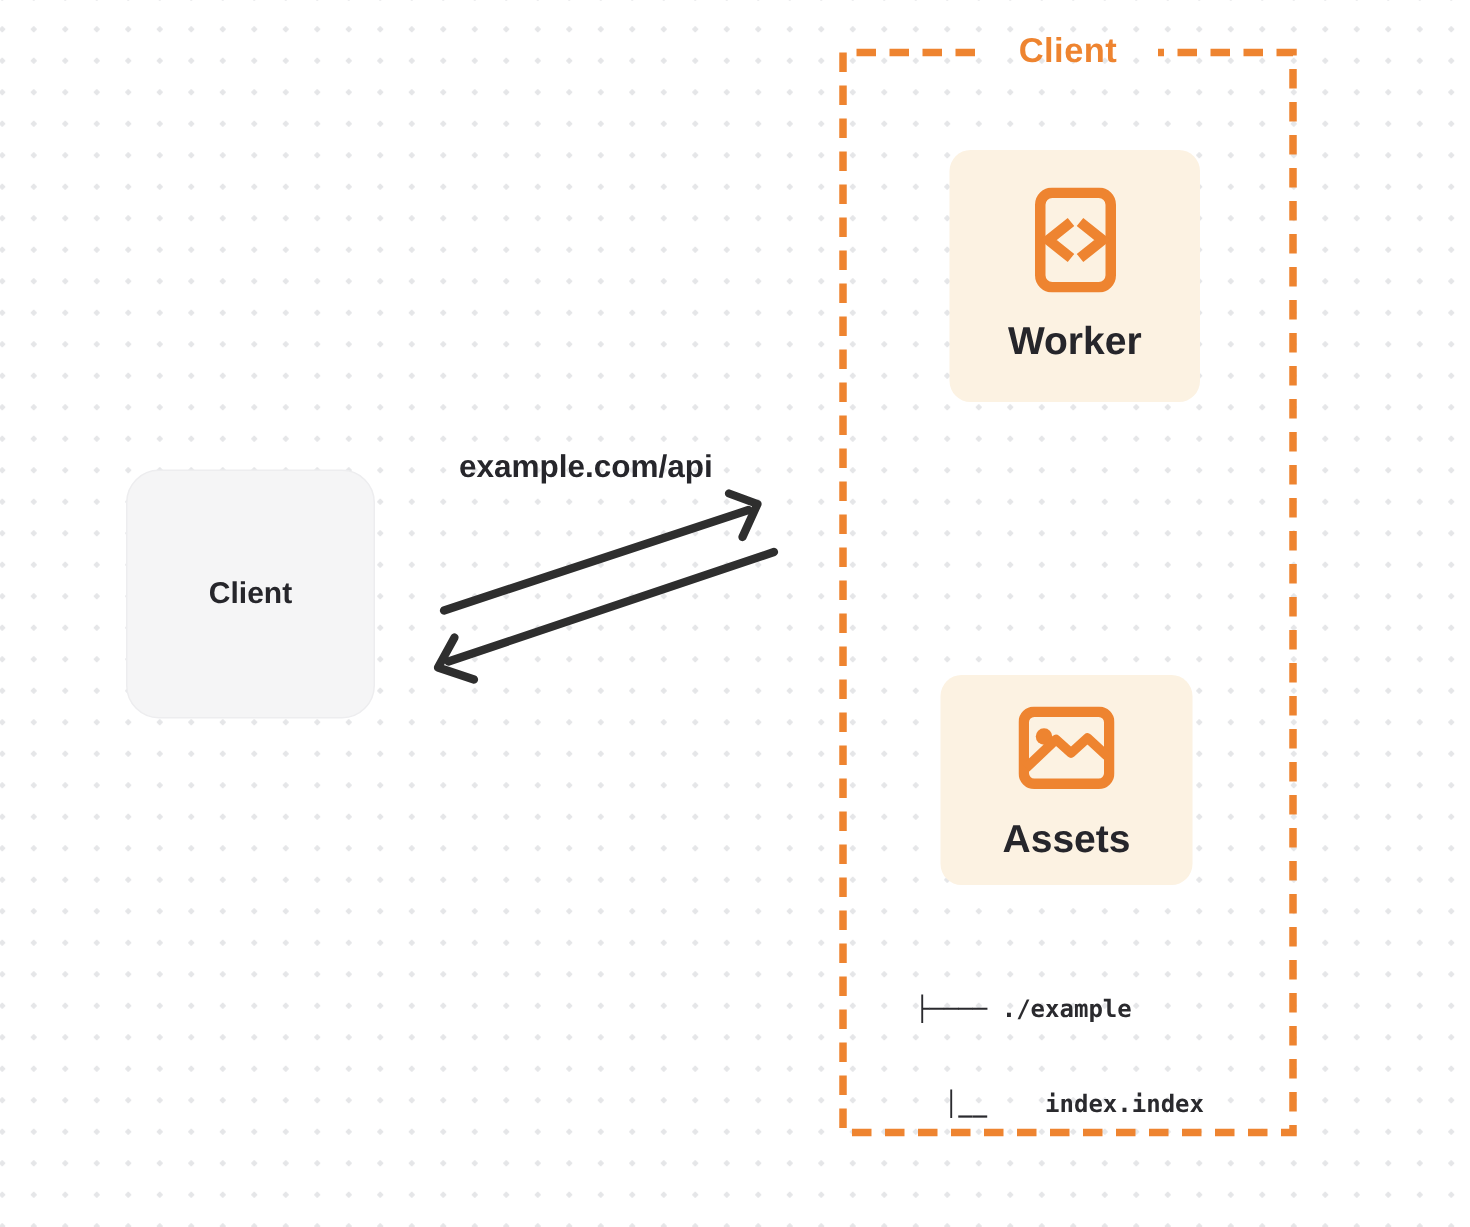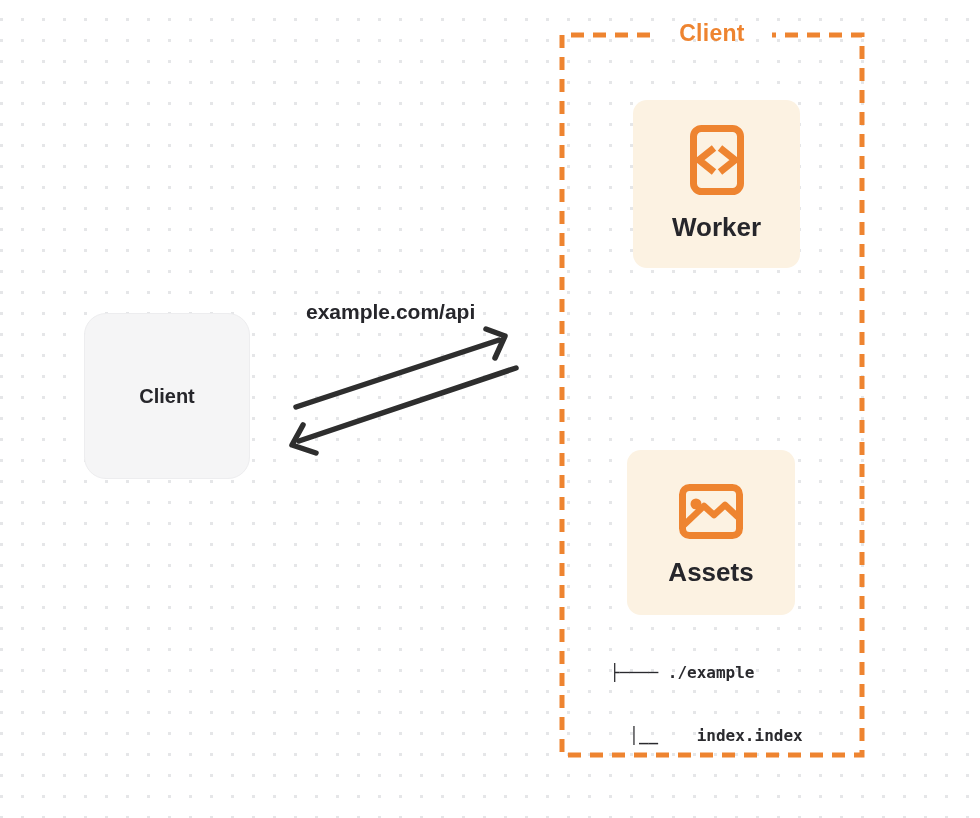--- a/index.html
+++ b/index.html
@@ -86,21 +86,21 @@
     background: var(--panel-cream);
     border-radius: 14px;
     display: flex;
     flex-direction: column;
     align-items: center;
     justify-content: center;
     font-size: 26px;
     font-weight: 700;
   }
   .node.worker { left: 633px; top: 100px; width: 167px; height: 168px; gap: 17px; }
-  .node.assets { left: 627px; top: 450px; width: 168px; height: 165px; gap: 18px; padding-top: 6px; }
+  .node.assets { left: 627px; top: 450px; width: 168px; height: 140px; gap: 18px; padding-top: 6px; }
   .icon-stroke { stroke: var(--accent); fill: none; }
   .icon-fill { fill: var(--accent); }
   .tree {
     position: absolute;
     left: 610px;
     top: 620px;
     font-family: "DejaVu Sans Mono", monospace;
     font-size: 16px;
     line-height: 21px;
     font-weight: 700;

